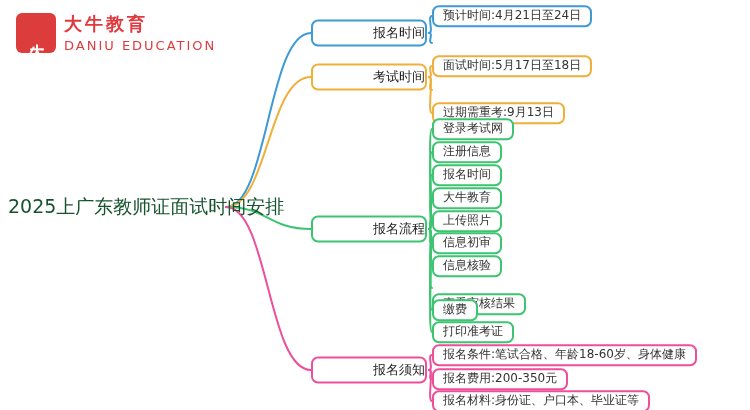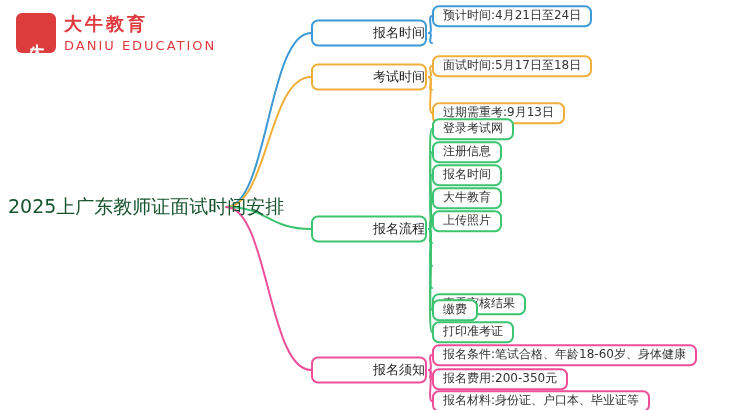--- a/index.html
+++ b/index.html
@@ -101,20 +101,22 @@
   <div class="node c-blue" style="left:432px;top:16px">预计时间:4月21日至24日</div>
 
   <div class="node c-yellow" style="left:432px;top:66px">面试时间:5月17日至18日</div>
   <div class="node c-yellow" style="left:432px;top:113px">过期需重考:9月13日</div>
 
   <div class="node c-green" style="left:432px;top:129px">登录考试网</div>
   <div class="node c-green" style="left:432px;top:152px">注册信息</div>
   <div class="node c-green" style="left:432px;top:175px">报名时间</div>
   <div class="node c-green" style="left:432px;top:198px">大牛教育</div>
   <div class="node c-green" style="left:432px;top:221px">上传照片</div>
+  <div class="node c-green" style="left:432px;top:243px">信息初审</div>
+  <div class="node c-green" style="left:432px;top:266px">信息核验</div>
   <div class="node c-green" style="left:432px;top:304px">查看审核结果</div>
   <div class="node c-green" style="left:432px;top:310px">缴费</div>
   <div class="node c-green" style="left:432px;top:332px">打印准考证</div>
 
   <div class="node c-pink" style="left:432px;top:355px">报名条件:笔试合格、年龄18-60岁、身体健康</div>
   <div class="node c-pink" style="left:432px;top:379px">报名费用:200-350元</div>
   <div class="node c-pink" style="left:432px;top:401px">报名材料:身份证、户口本、毕业证等</div>
 
 </div>
 

